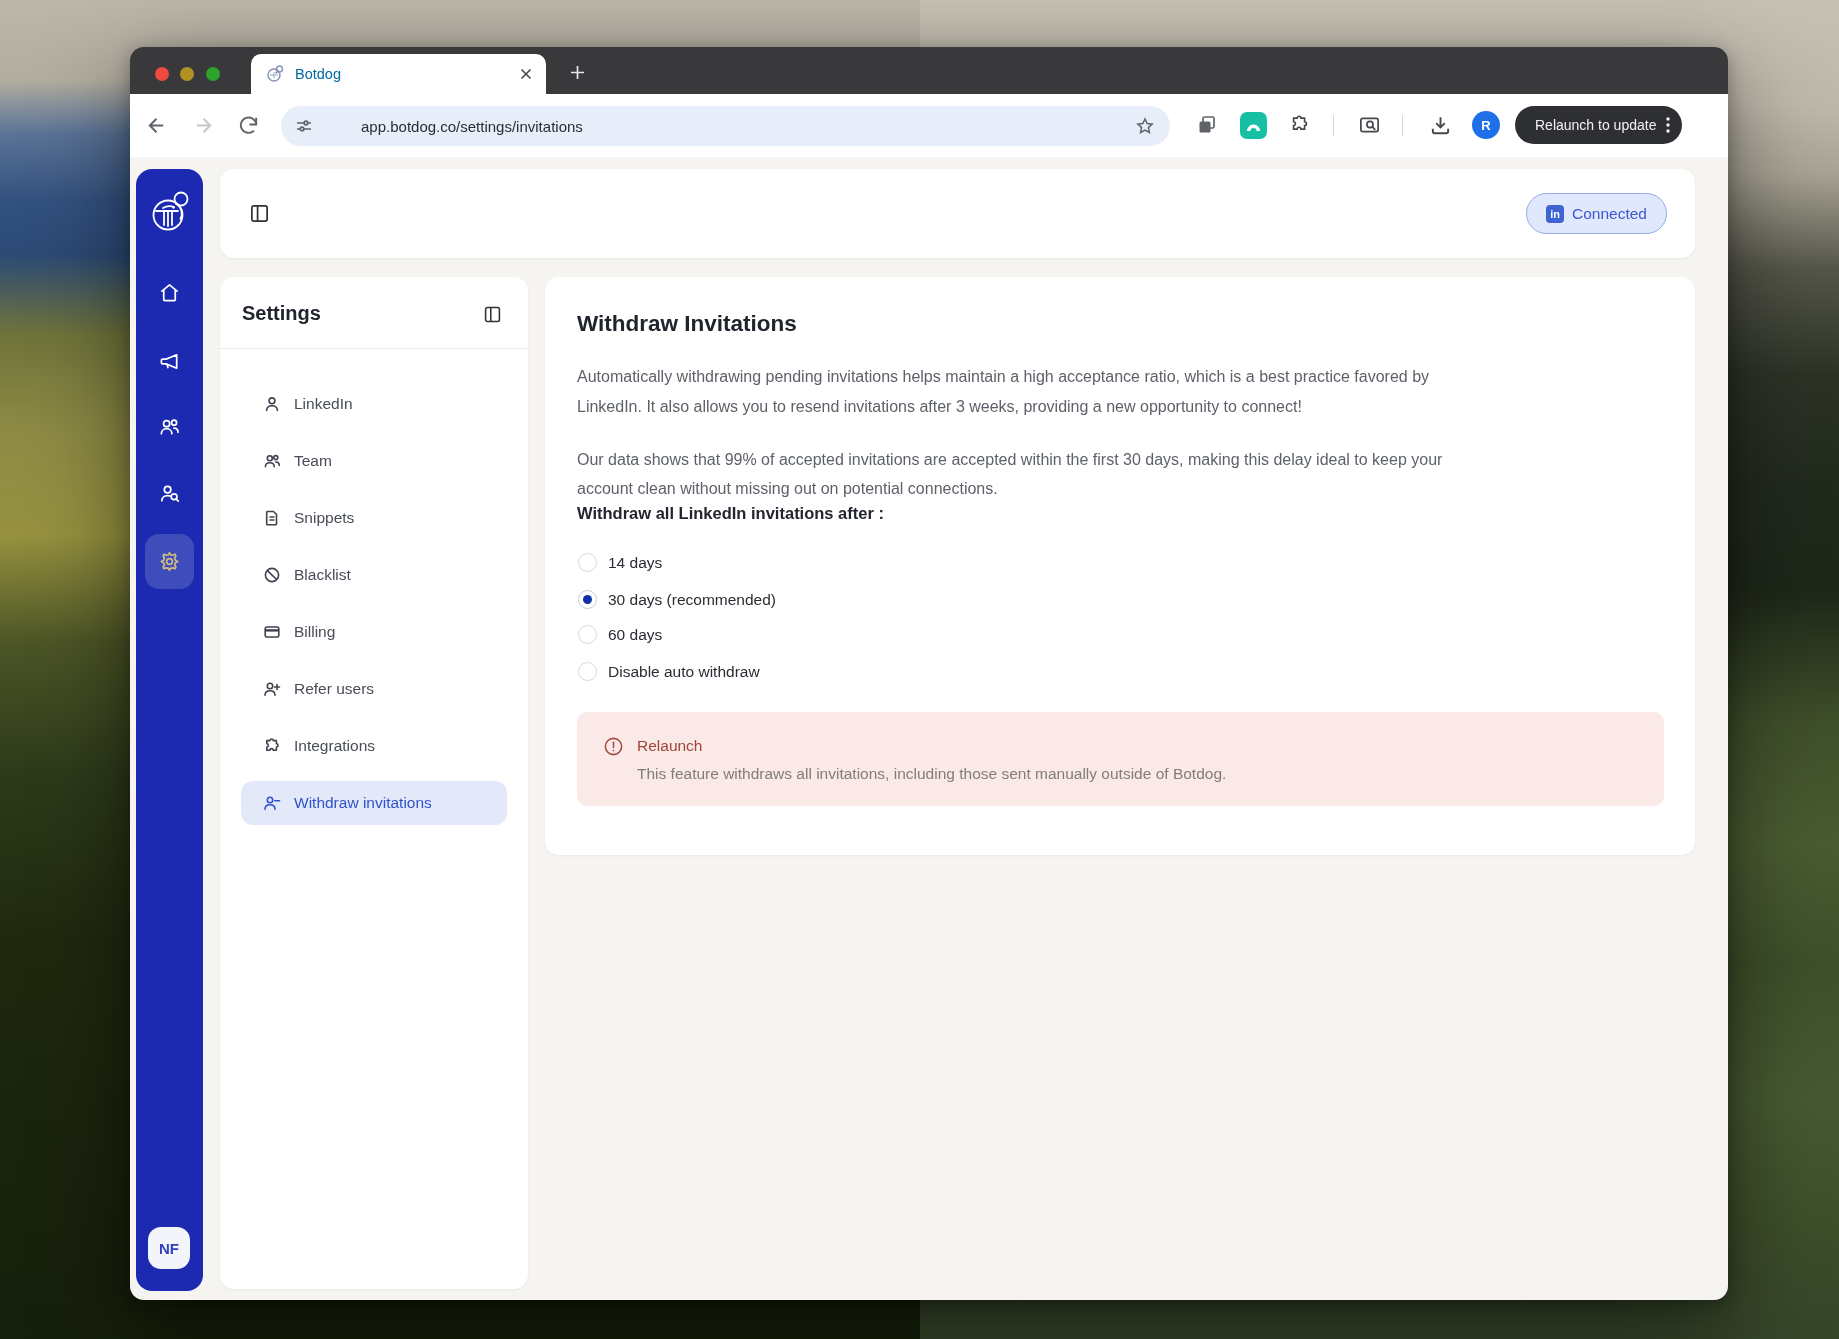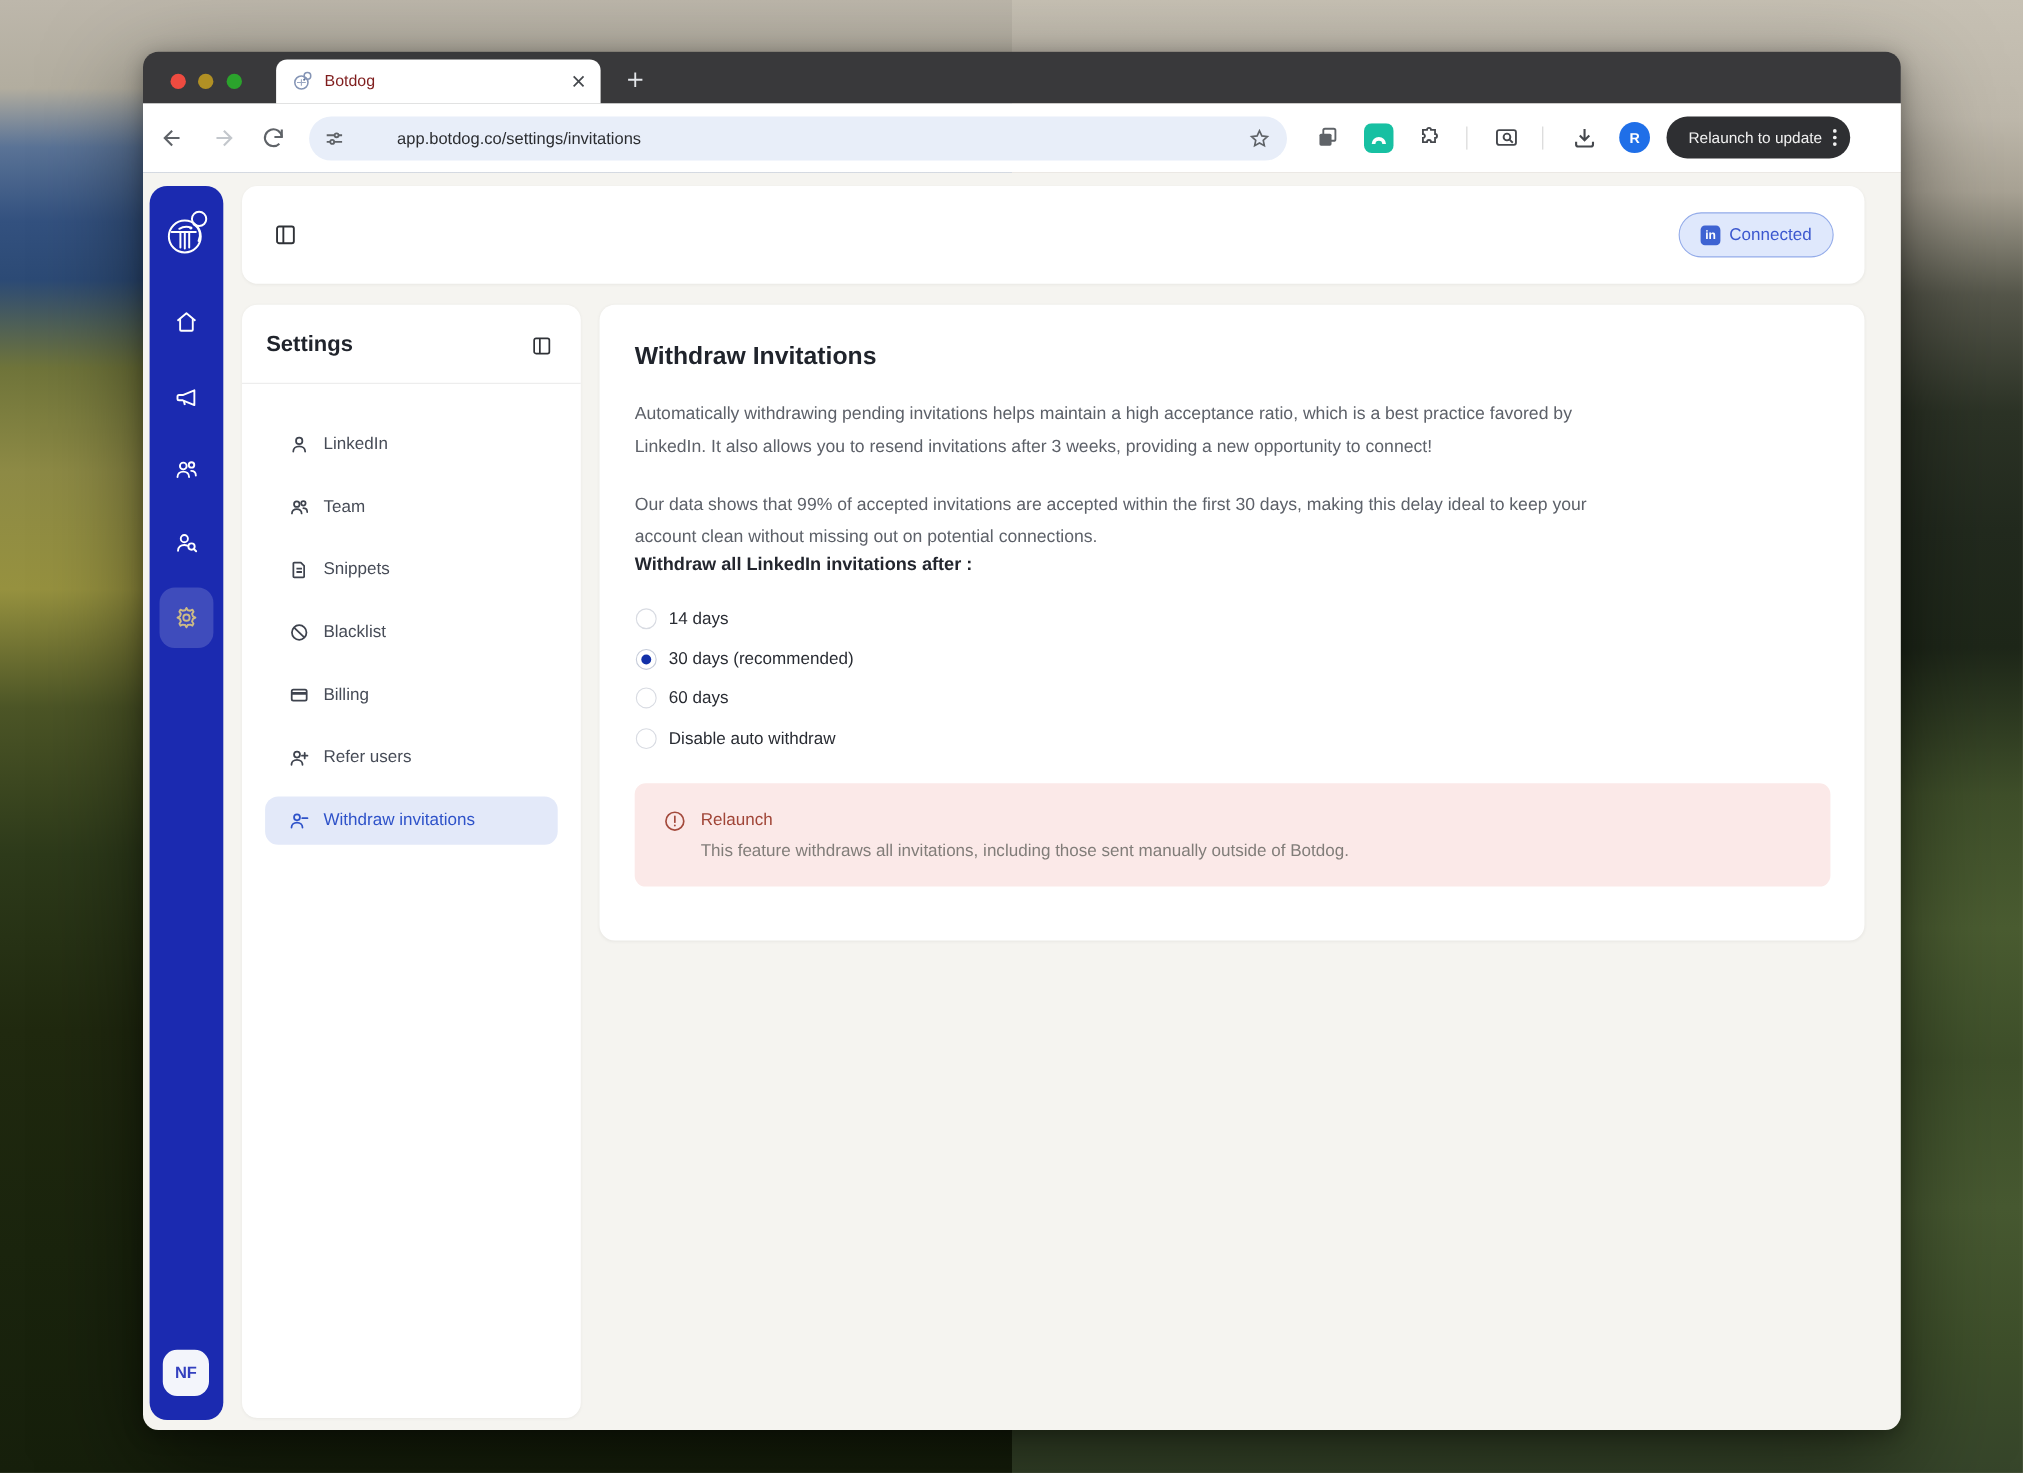--- a/index.html
+++ b/index.html
@@ -22,21 +22,21 @@
     border-radius:14px; box-shadow:0 30px 90px rgba(0,0,0,.5), 0 4px 18px rgba(0,0,0,.3); }
   .tabstrip { position:absolute; left:0; top:0; width:100%; height:47px;
     background:#39393b; border-radius:14px 14px 0 0; }
   .dot { position:absolute; width:14px; height:14px; border-radius:50%; top:20px; }
   .dot.red { left:25px; background:#ee4b40; }
   .dot.yellow { left:50px; background:#b19024; }
   .dot.green { left:76px; background:#2ba32c; }
   .tab { position:absolute; left:121px; bottom:0; width:295px; height:40px;
     background:#fff; border-radius:10px 10px 0 0; display:flex; align-items:center; }
   .tab .favicon { margin-left:14px; }
-  .tab .tab-title { margin-left:10px; font-size:14.5px; color:#7f1d1d; }
+  .tab .tab-title { margin-left:10px; font-size:14.5px; color:#0369a1; }
   .tab .tab-close { margin-left:auto; margin-right:14px; cursor:pointer; display:flex; }
   .newtab { position:absolute; left:434px; top:12px; width:26px; height:26px; display:flex;
     align-items:center; justify-content:center; border-radius:50%; }
 
   .toolbar { position:absolute; left:0; top:47px; width:100%; height:63px; background:#fff; }
   .tool-ic { position:absolute; top:20px; display:flex; }
   .urlbar { position:absolute; left:151px; top:12px; width:889px; height:40px; border-radius:20px;
     background:#e8eef9; display:flex; align-items:center;gap:36px; }
   .urlbar .tune { margin-left:14px; display:flex; }
   .urlbar .url-text { margin-left:12px; font-size:15px; color:#2b2d31; }
@@ -339,20 +339,28 @@
         <li>
           <span class="mic">
             <svg width="18" height="18" viewBox="0 0 18 18" fill="none" stroke="#3e434e" stroke-width="1.6" stroke-linecap="round">
                 <circle cx="7" cy="6" r="2.7"></circle>
                 <path d="M2 15.3 c0-2.8 2.2-4.5 5-4.5 s5 1.7 5 4.5"></path>
                 <path d="M14 4.5 v5 M11.5 7 h5"></path>
               </svg>
           </span>
           <span class="mlabel">Refer users</span>
         </li>
+        <li>
+          <span class="mic">
+            <svg width="18" height="18" viewBox="0 0 18 18" fill="none" stroke="#3e434e" stroke-width="1.6" stroke-linejoin="round">
+                <path d="M7 3.6 a1.6 1.6 0 1 1 3.2 0 h3.2 v3.2 a1.6 1.6 0 1 1 0 3.2 v3.2 h-3.2 a1.6 1.6 0 1 0 -3.2 0 H3.8 v-3.2 a1.6 1.6 0 1 0 0 -3.2 V3.6 z"></path>
+              </svg>
+          </span>
+          <span class="mlabel">Integrations</span>
+        </li>
         <li class="active">
           <span class="mic">
             <svg width="18" height="18" viewBox="0 0 18 18" fill="none" stroke="#2e52c9" stroke-width="1.6" stroke-linecap="round">
                 <circle cx="7" cy="6" r="2.7"></circle>
                 <path d="M2 15.3 c0-2.8 2.2-4.5 5-4.5 s5 1.7 5 4.5"></path>
                 <path d="M11.8 6.8 h4.7"></path>
               </svg>
           </span>
           <span class="mlabel">Withdraw invitations</span>
         </li>

